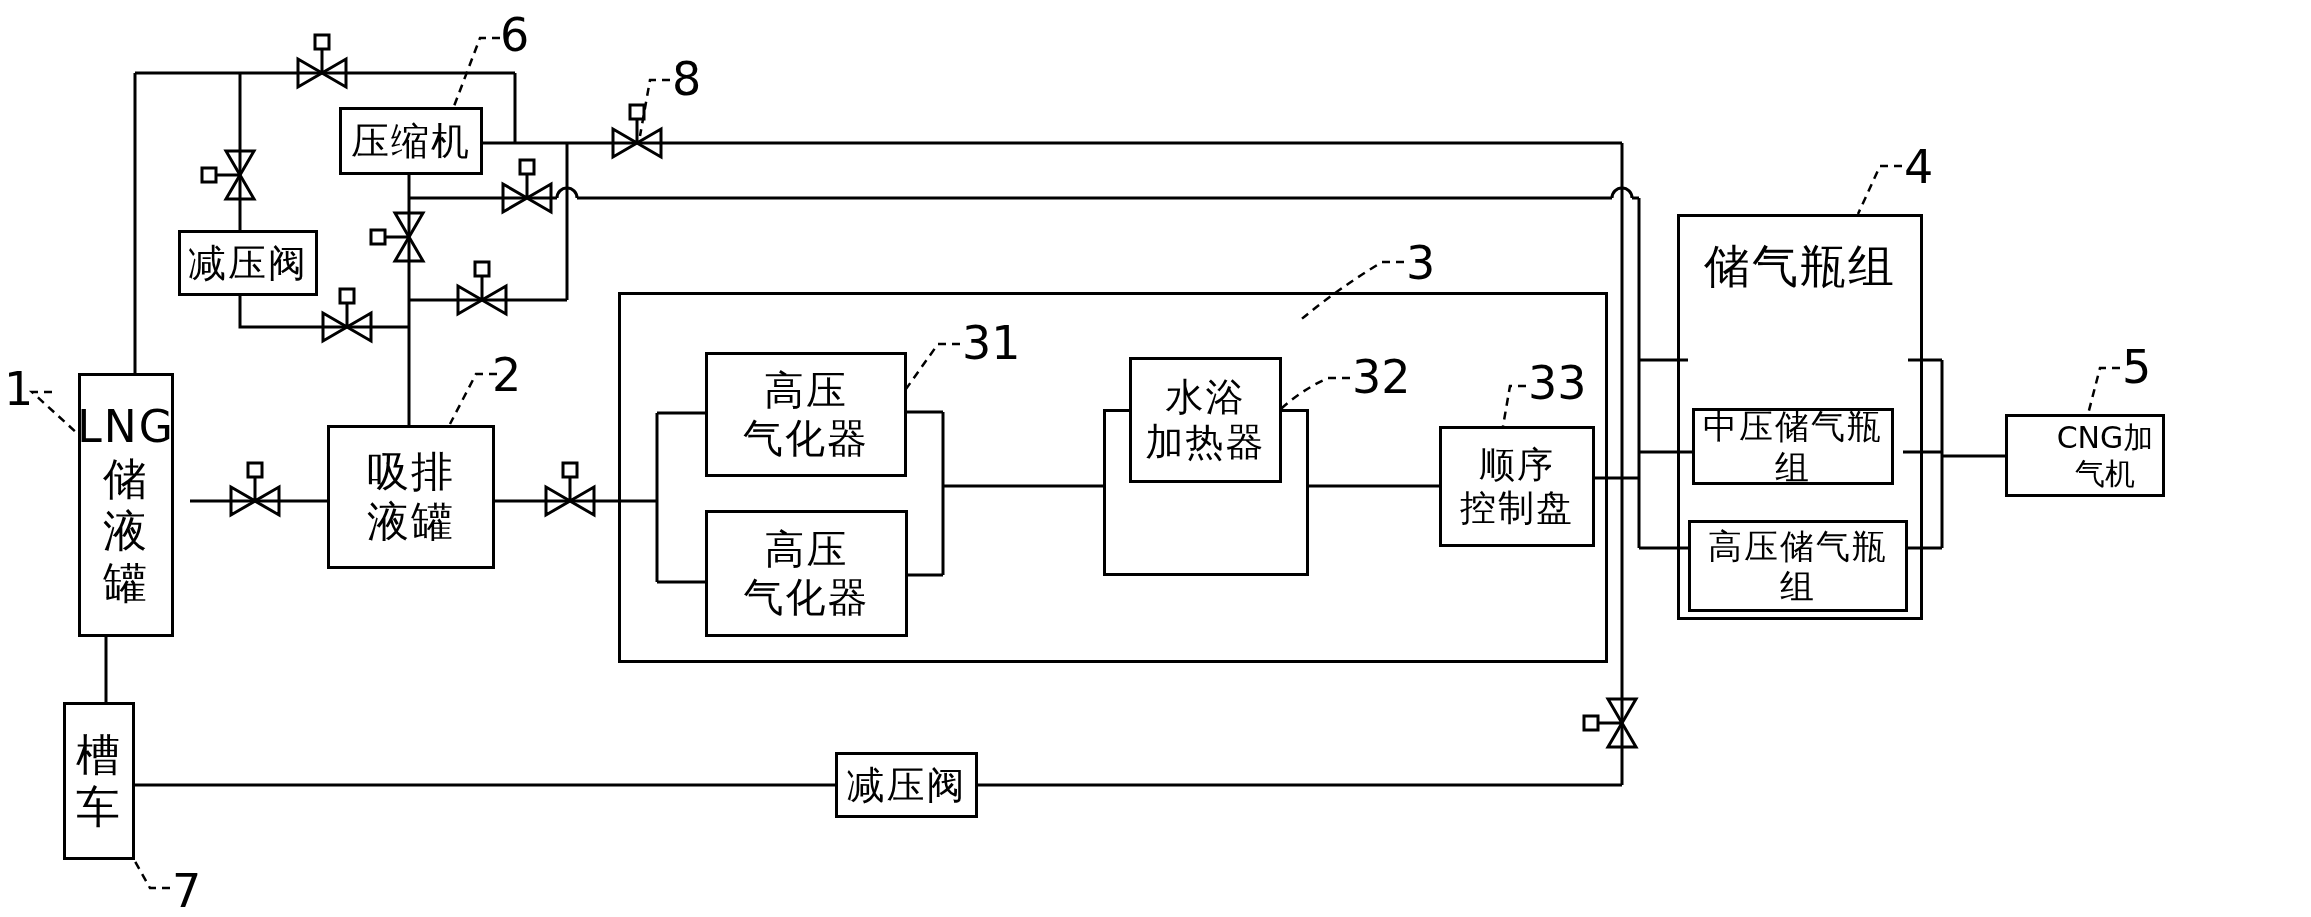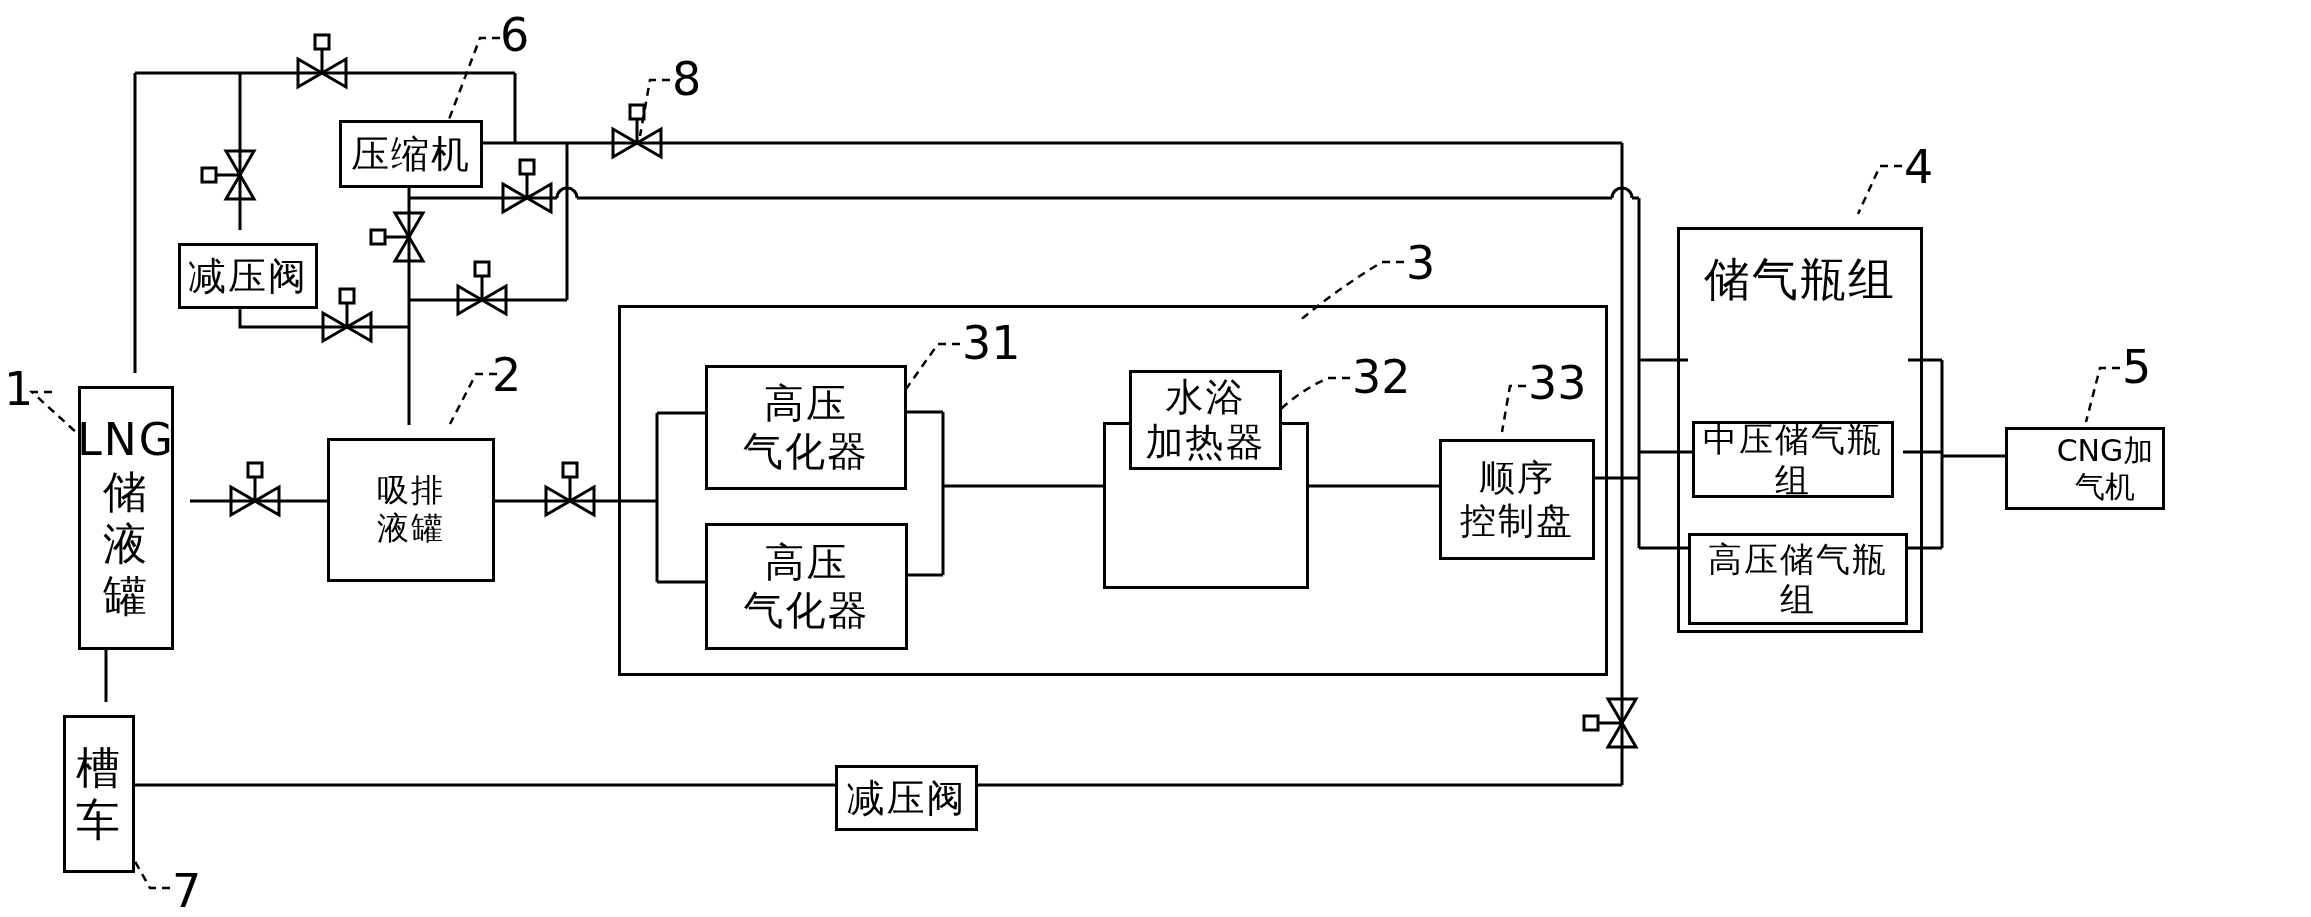--- a/index.html
+++ b/index.html
@@ -14,28 +14,27 @@
   .box{
     position:absolute;
     border:3px solid #000;
     background:#fff;
     box-sizing:border-box;
     display:flex;flex-direction:column;
     align-items:center;justify-content:center;
     text-align:center;color:#000;
     line-height:1.18;letter-spacing:2px;
     z-index:2;
-    margin-top:13px;
   }
   .box.clear{background:transparent;justify-content:flex-start;}
   .num{
     position:absolute;z-index:3;color:#000;
     font-size:46px;font-family:"DejaVu Sans",sans-serif;
   }
-  .f44{font-size:44px;} .f42{font-size:32px;align-items:center;} .f40{font-size:40px;}
+  .f44{font-size:44px;} .f42{font-size:42px;align-items:center;} .f40{font-size:40px;}
   .f38{font-size:38px;} .f36{font-size:36px;} .f34{font-size:34px;}
   .f30{font-size:30px;letter-spacing:0;}
   .cyl-title{margin-top:22px;font-size:46px;}
 </style>
 </head>
 <body>
 
 <div id="canvas">
 
   <svg id="pipes" width="2311" height="917" viewBox="0 0 2311 917">
@@ -181,21 +180,21 @@
     <span>气化器</span>
   </div>
 
   <div class="box f40" style="left:705px;top:510px;width:203px;height:127px;">
     <span>高压</span>
     <span>气化器</span>
   </div>
 
   <div class="box clear" style="left:1103px;top:409px;width:206px;height:167px;"></div>
 
-  <div class="box f38" style="left:1129px;top:357px;width:153px;height:100px;">
+  <div class="box f38" style="left:1129px;top:357px;width:153px;height:126px;">
     <span>水浴</span>
     <span>加热器</span>
   </div>
 
   <div class="box f36" style="left:1439px;top:426px;width:156px;height:121px;">
     <span>顺序</span>
     <span>控制盘</span>
   </div>
 
   <div class="box clear" style="left:1677px;top:214px;width:246px;height:406px;">

